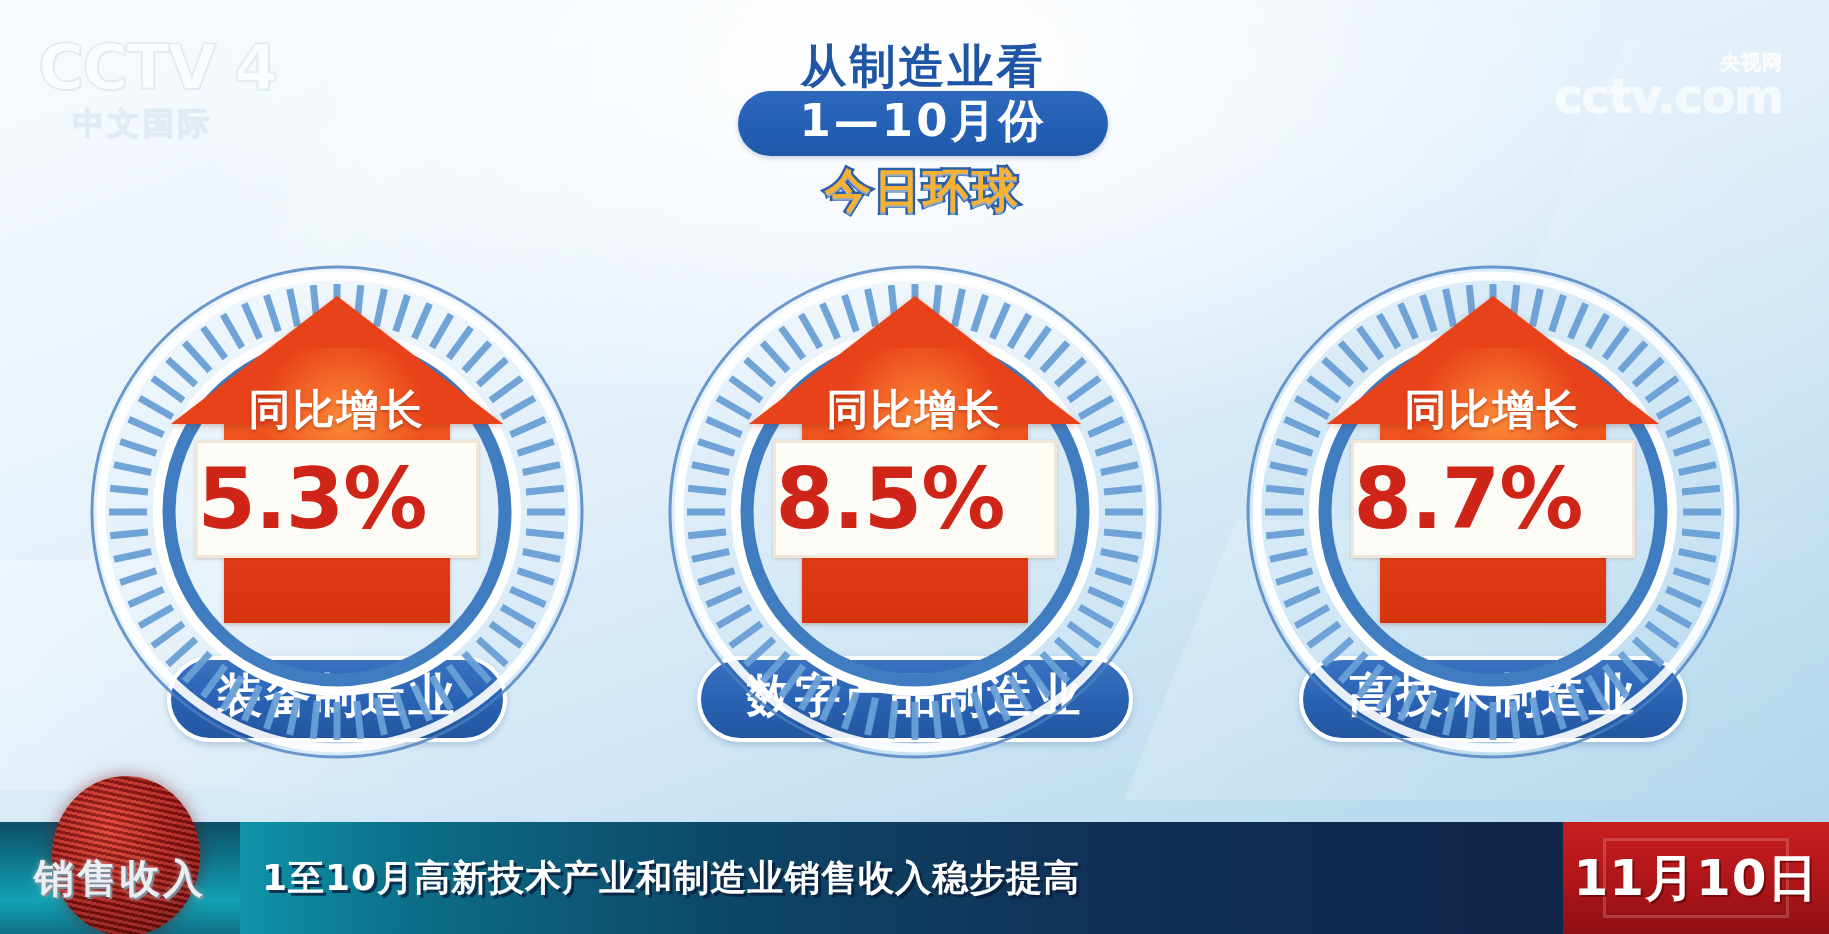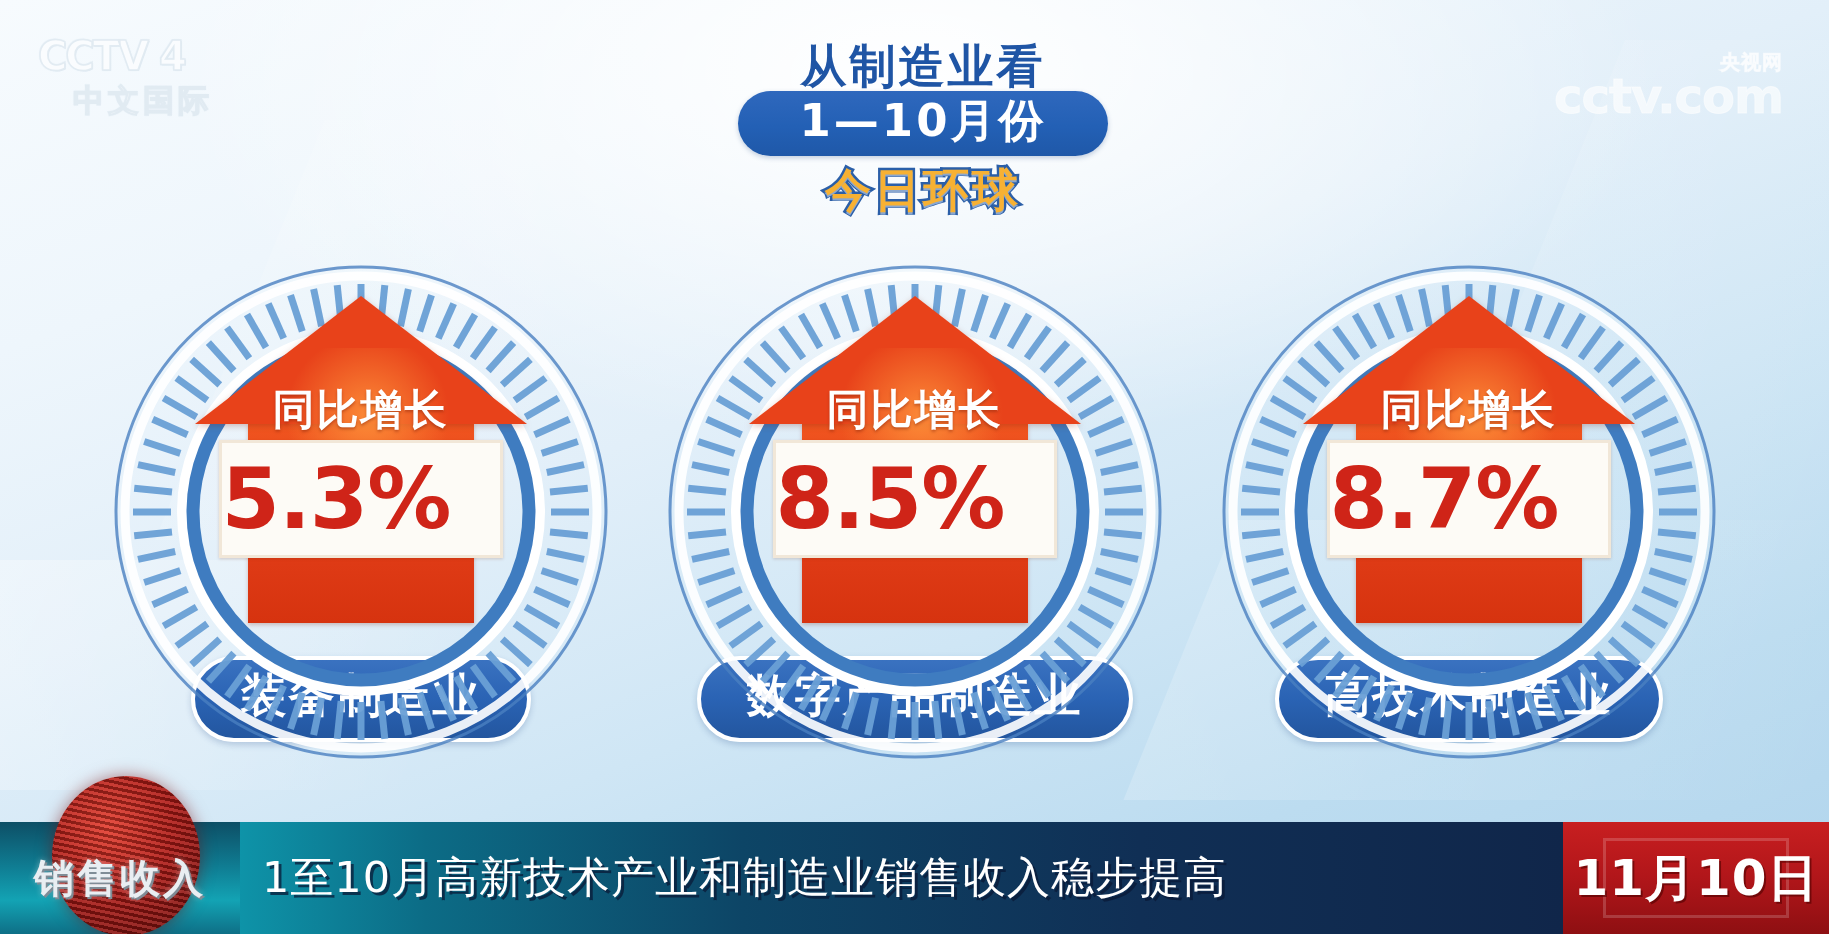--- a/index.html
+++ b/index.html
@@ -25,21 +25,21 @@
   .s2{ left:1180px; top:520px;  width:700px; height:280px; opacity:.55; }
   .s3{ left:240px;  top:120px;  width:380px; height:420px; opacity:.35; }
   .s4{ left:1520px; top:40px;   width:420px; height:520px; opacity:.30; }
 
   
   #cctv-logo{
     position:absolute; left:38px; top:36px; width:270px; height:118px;
     opacity:.55;
   }
   #cctv-logo .wordmark{
-    font-size:40px; font-weight:700; letter-spacing:-2px;
+    font-size:63px; font-weight:700; letter-spacing:-2px;
     color:#ffffff;
     text-shadow:0 0 2px #c7d7e6, 1px 1px 0 #cfdde9, -1px -1px 0 #e8f1f8;
     line-height:1;
     -webkit-text-stroke:1.5px #d3e0ea;
   }
   #cctv-logo .sub{
     margin-top:4px; font-size:31px; font-weight:700; letter-spacing:4px;
     color:#ffffff; -webkit-text-stroke:1.2px #d3e0ea;
     text-shadow:0 0 2px #cddbe8;
     text-align:center; width:210px;
@@ -78,21 +78,21 @@
     -webkit-text-stroke:5px #2b5fa8;
     paint-order:stroke fill;
     text-shadow:0 2px 0 rgba(255,255,255,.45);
     line-height:1.06;
   }
 
   
   #gauges{
     position:absolute; left:0; top:262px; width:100%;
     display:flex; justify-content:center; align-items:flex-start;
-    gap:24px;
+    gap:48px;
   }
   .gauge-col{ width:530px; display:flex; flex-direction:column; align-items:center; }
 
   .dial{ position:relative; width:500px; height:400px; }
 
   .dial svg{ position:absolute; left:0; top:0; width:500px; height:500px; overflow:visible; }
 
   
   .arrow-wrap{
     position:absolute; left:50%; top:34px; transform:translateX(-50%);
@@ -178,21 +178,21 @@
     color:#e9eef2;
     text-shadow:2px 2px 0 #7f8c96, 0 0 6px rgba(255,255,255,.4);
   }
   #headline-bar{
     flex:1;
     background:linear-gradient(90deg,#0e93a8 0%, #0c6c86 14%, #0d4566 38%, #102f55 68%, #10264a 100%);
     display:flex; align-items:center;
     padding-left:22px;
   }
   #headline{
-    font-size:43px; font-weight:400; letter-spacing:1px;
+    font-size:36px; font-weight:700; letter-spacing:1px;
     color:#ffffff;
     text-shadow:3px 3px 0 rgba(10,25,55,.75);
     white-space:nowrap;
   }
   #date-box{
     flex:0 0 266px;
     background:linear-gradient(180deg,#c81f20 0%, #b2161a 48%, #8e0f12 100%);
     display:flex; align-items:center; justify-content:center;
     position:relative;
   }

